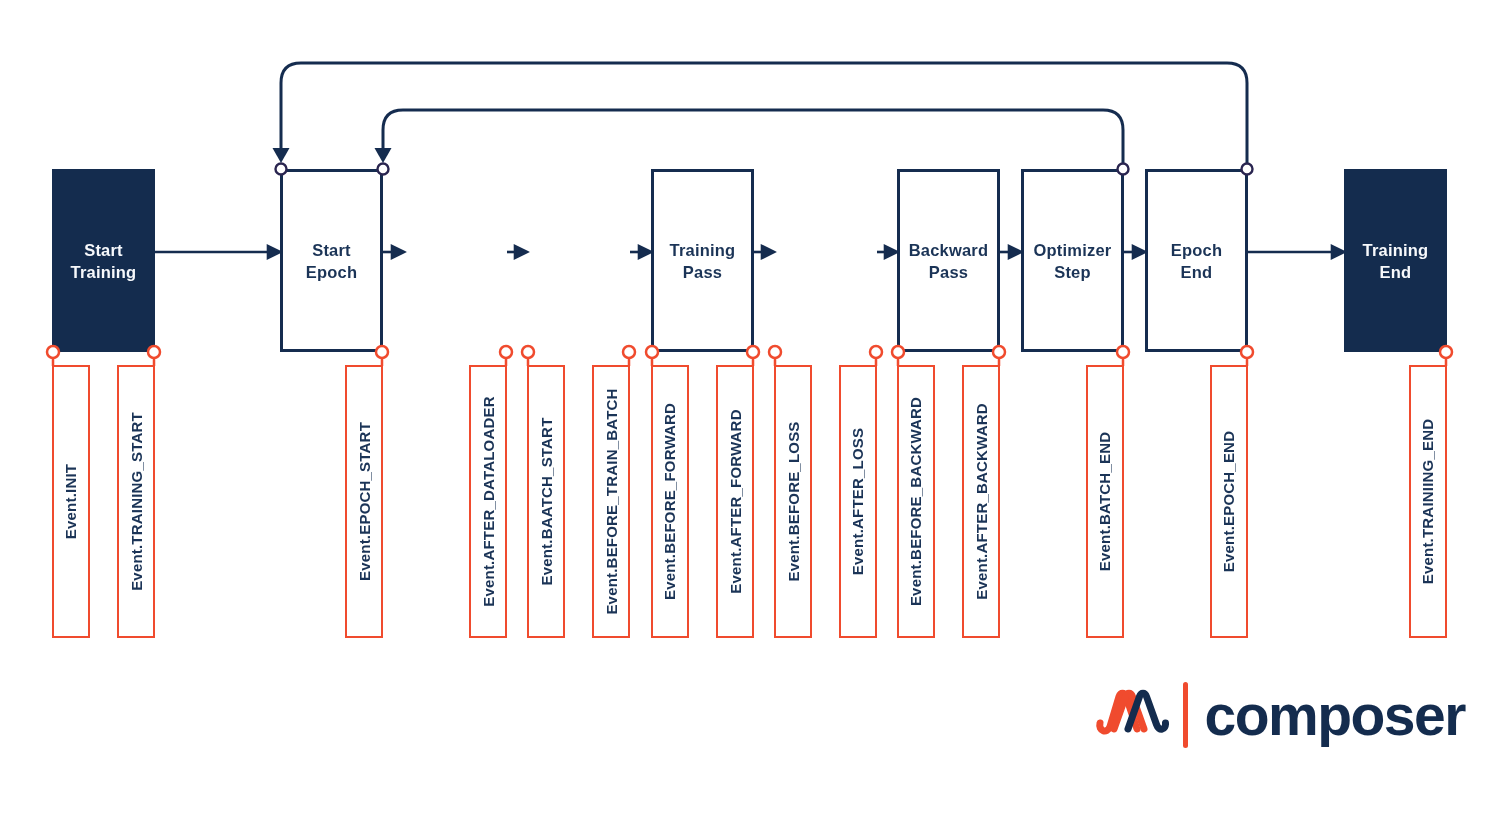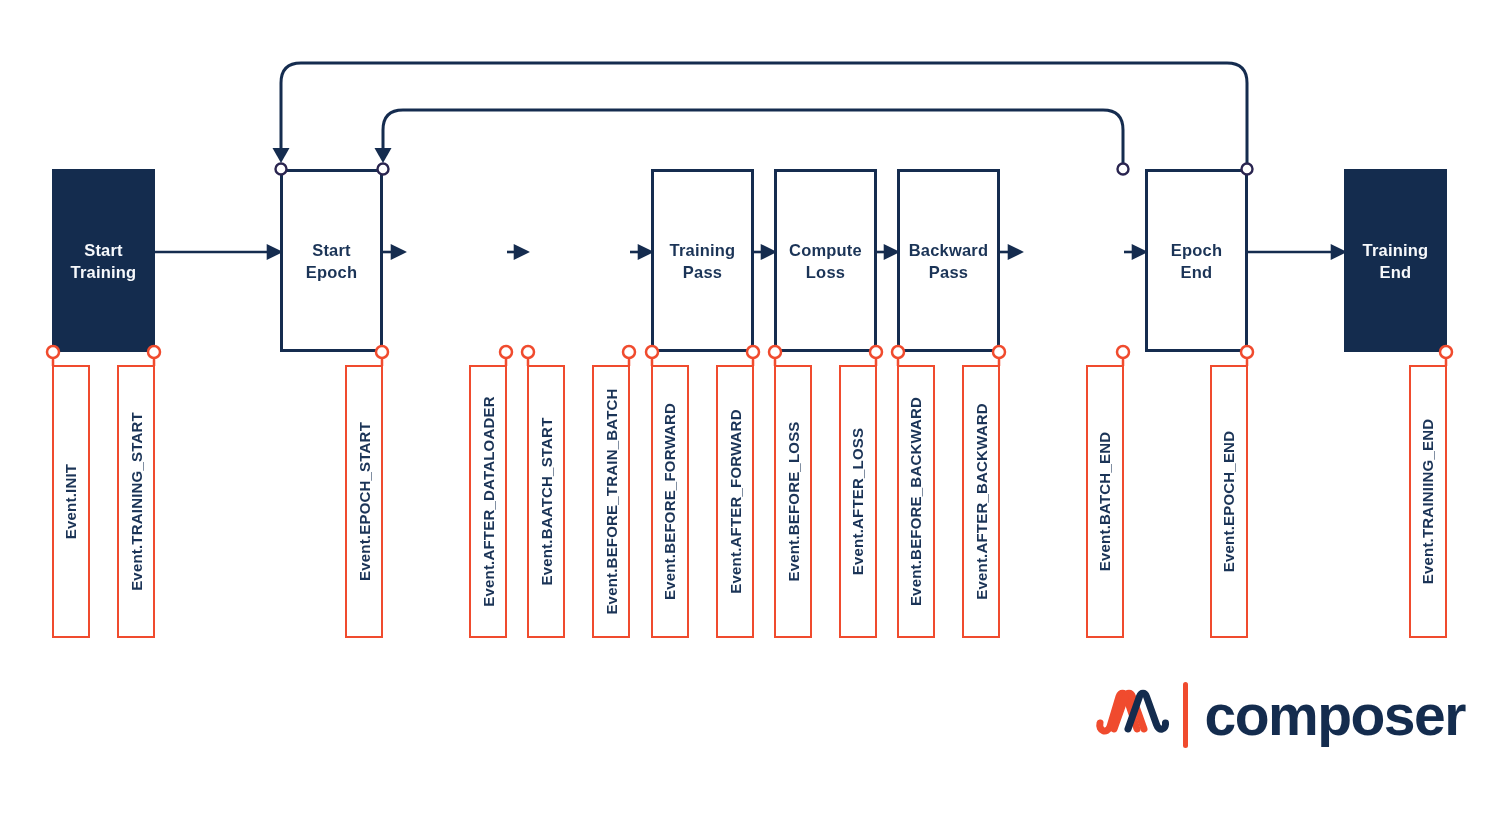--- a/index.html
+++ b/index.html
@@ -30,27 +30,27 @@
     <span>Training</span>
   </div>
   <div class="node" style="left:280px">
     <span>Start</span>
     <span>Epoch</span>
   </div>
   <div class="node" style="left:651px">
     <span>Training</span>
     <span>Pass</span>
   </div>
-  <div class="node" style="left:774px">
-    <span>Compute</span>
-    <span>Loss</span>
-  </div>
   <div class="node" style="left:897px">
     <span>Backward</span>
     <span>Pass</span>
+  </div>
+  <div class="node" style="left:1021px">
+    <span>Optimizer</span>
+    <span>Step</span>
   </div>
   <div class="node" style="left:1145px">
     <span>Epoch</span>
     <span>End</span>
   </div>
   <div class="node filled" style="left:1344px">
     <span>Training</span>
     <span>End</span>
   </div>
 

